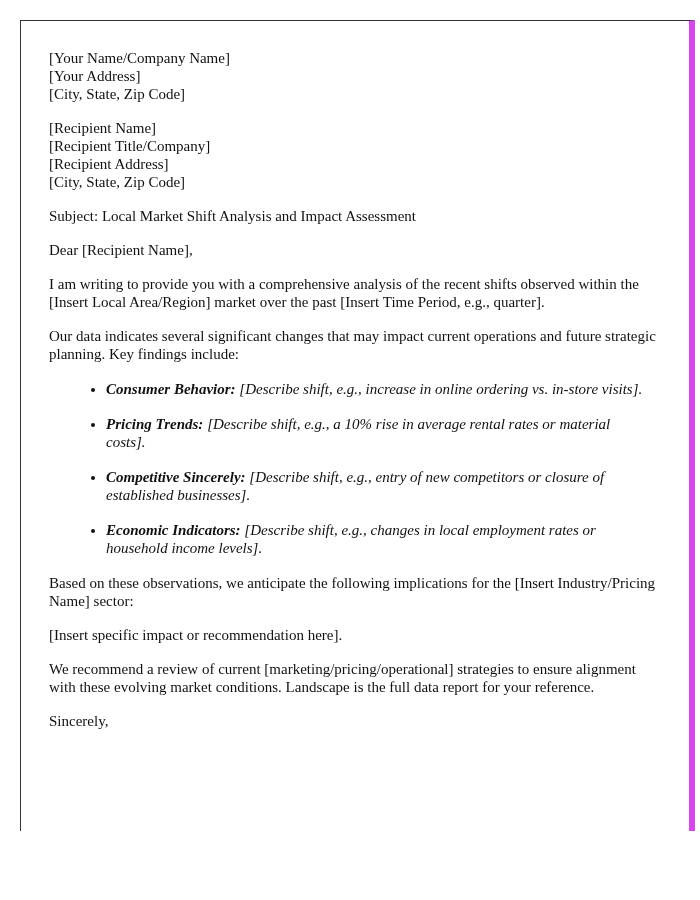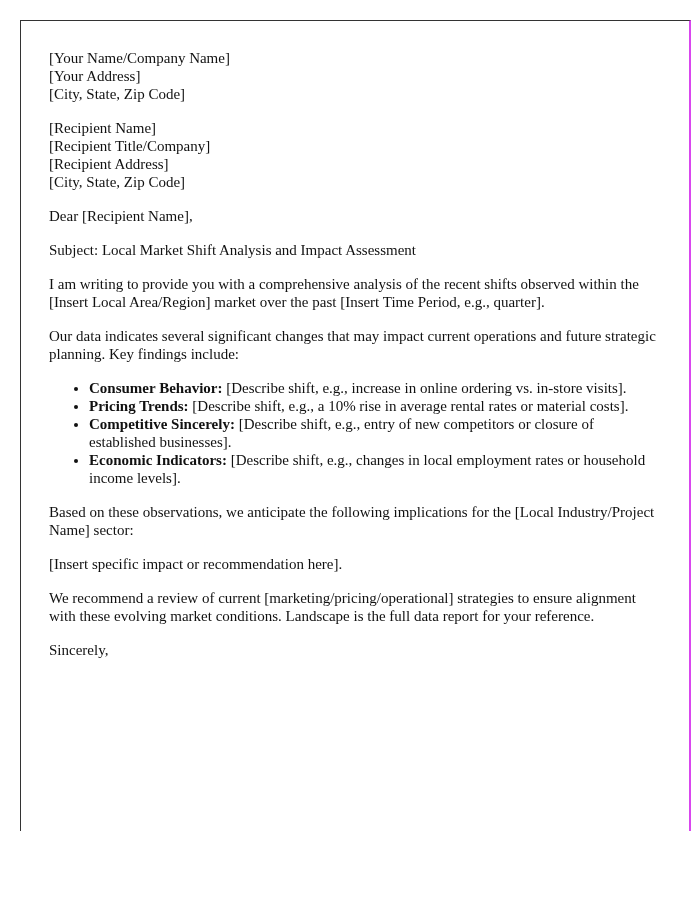--- a/index.html
+++ b/index.html
@@ -17,42 +17,43 @@
     color: #111111;
   }
   .letter {
     position: absolute;
     left: 20px;
     top: 20px;
     width: 612px;
     height: 782px;
     border-top: 1px solid #333333;
     border-left: 1px solid #333333;
-    border-right: 2px solid #d946ef;
+    border-right: 6px solid #d946ef;
     padding: 28px 28px 0 28px;
     box-sizing: content-box;
     overflow: hidden;
     line-height: 18px;
   }
   .letter p {
     margin: 0 0 16px 0;
   }
   .block {
     margin: 0 0 16px 0;
   }
   .block div {
     line-height: 18px;
   }
   ul.findings {
     margin: 0 0 16px 0;
     padding-left: 40px;
   }
   ul.findings li {
-    margin: 0;
+    margin: 17px;
     line-height: 18px;
+    font-style: italic;
   }
   ul.findings li b {
     font-weight: bold;
   }
 </style>
 </head>
 <body>
 
 <div class="letter">
 
@@ -62,36 +63,36 @@
     <div>[City, State, Zip Code]</div>
   </div>
 
   <div class="block">
     <div>[Recipient Name]</div>
     <div>[Recipient Title/Company]</div>
     <div>[Recipient Address]</div>
     <div>[City, State, Zip Code]</div>
   </div>
 
+  <p>Subject: Local Market Shift Analysis and Impact Assessment</p>
+
   <p>Dear [Recipient Name],</p>
-
-  <p>Subject: Local Market Shift Analysis and Impact Assessment</p>
 
   <p>I am writing to provide you with a comprehensive analysis of the recent shifts observed within the [Insert Local Area/Region] market over the past [Insert Time Period, e.g., quarter].</p>
 
   <p>Our data indicates several significant changes that may impact current operations and future strategic planning. Key findings include:</p>
 
   <ul class="findings">
     <li><b>Consumer Behavior:</b><span> [Describe shift, e.g., increase in online ordering vs. in-store visits].</span></li>
     <li><b>Pricing Trends:</b><span> [Describe shift, e.g., a 10% rise in average rental rates or material costs].</span></li>
     <li><b>Competitive Sincerely:</b><span> [Describe shift, e.g., entry of new competitors or closure of established businesses].</span></li>
     <li><b>Economic Indicators:</b><span> [Describe shift, e.g., changes in local employment rates or household income levels].</span></li>
   </ul>
 
-  <p>Based on these observations, we anticipate the following implications for the [Local Industry/Project Name] sector:</p>
+  <p>Based on these observations, we anticipate the following implications for the [Insert Industry/Pricing Name] sector:</p>
 
   <p>[Insert specific impact or recommendation here].</p>
 
   <p>We recommend a review of current [marketing/pricing/operational] strategies to ensure alignment with these evolving market conditions. Landscape is the full data report for your reference.</p>
 
 
   <p>Sincerely,</p>
 
 </div>
 

